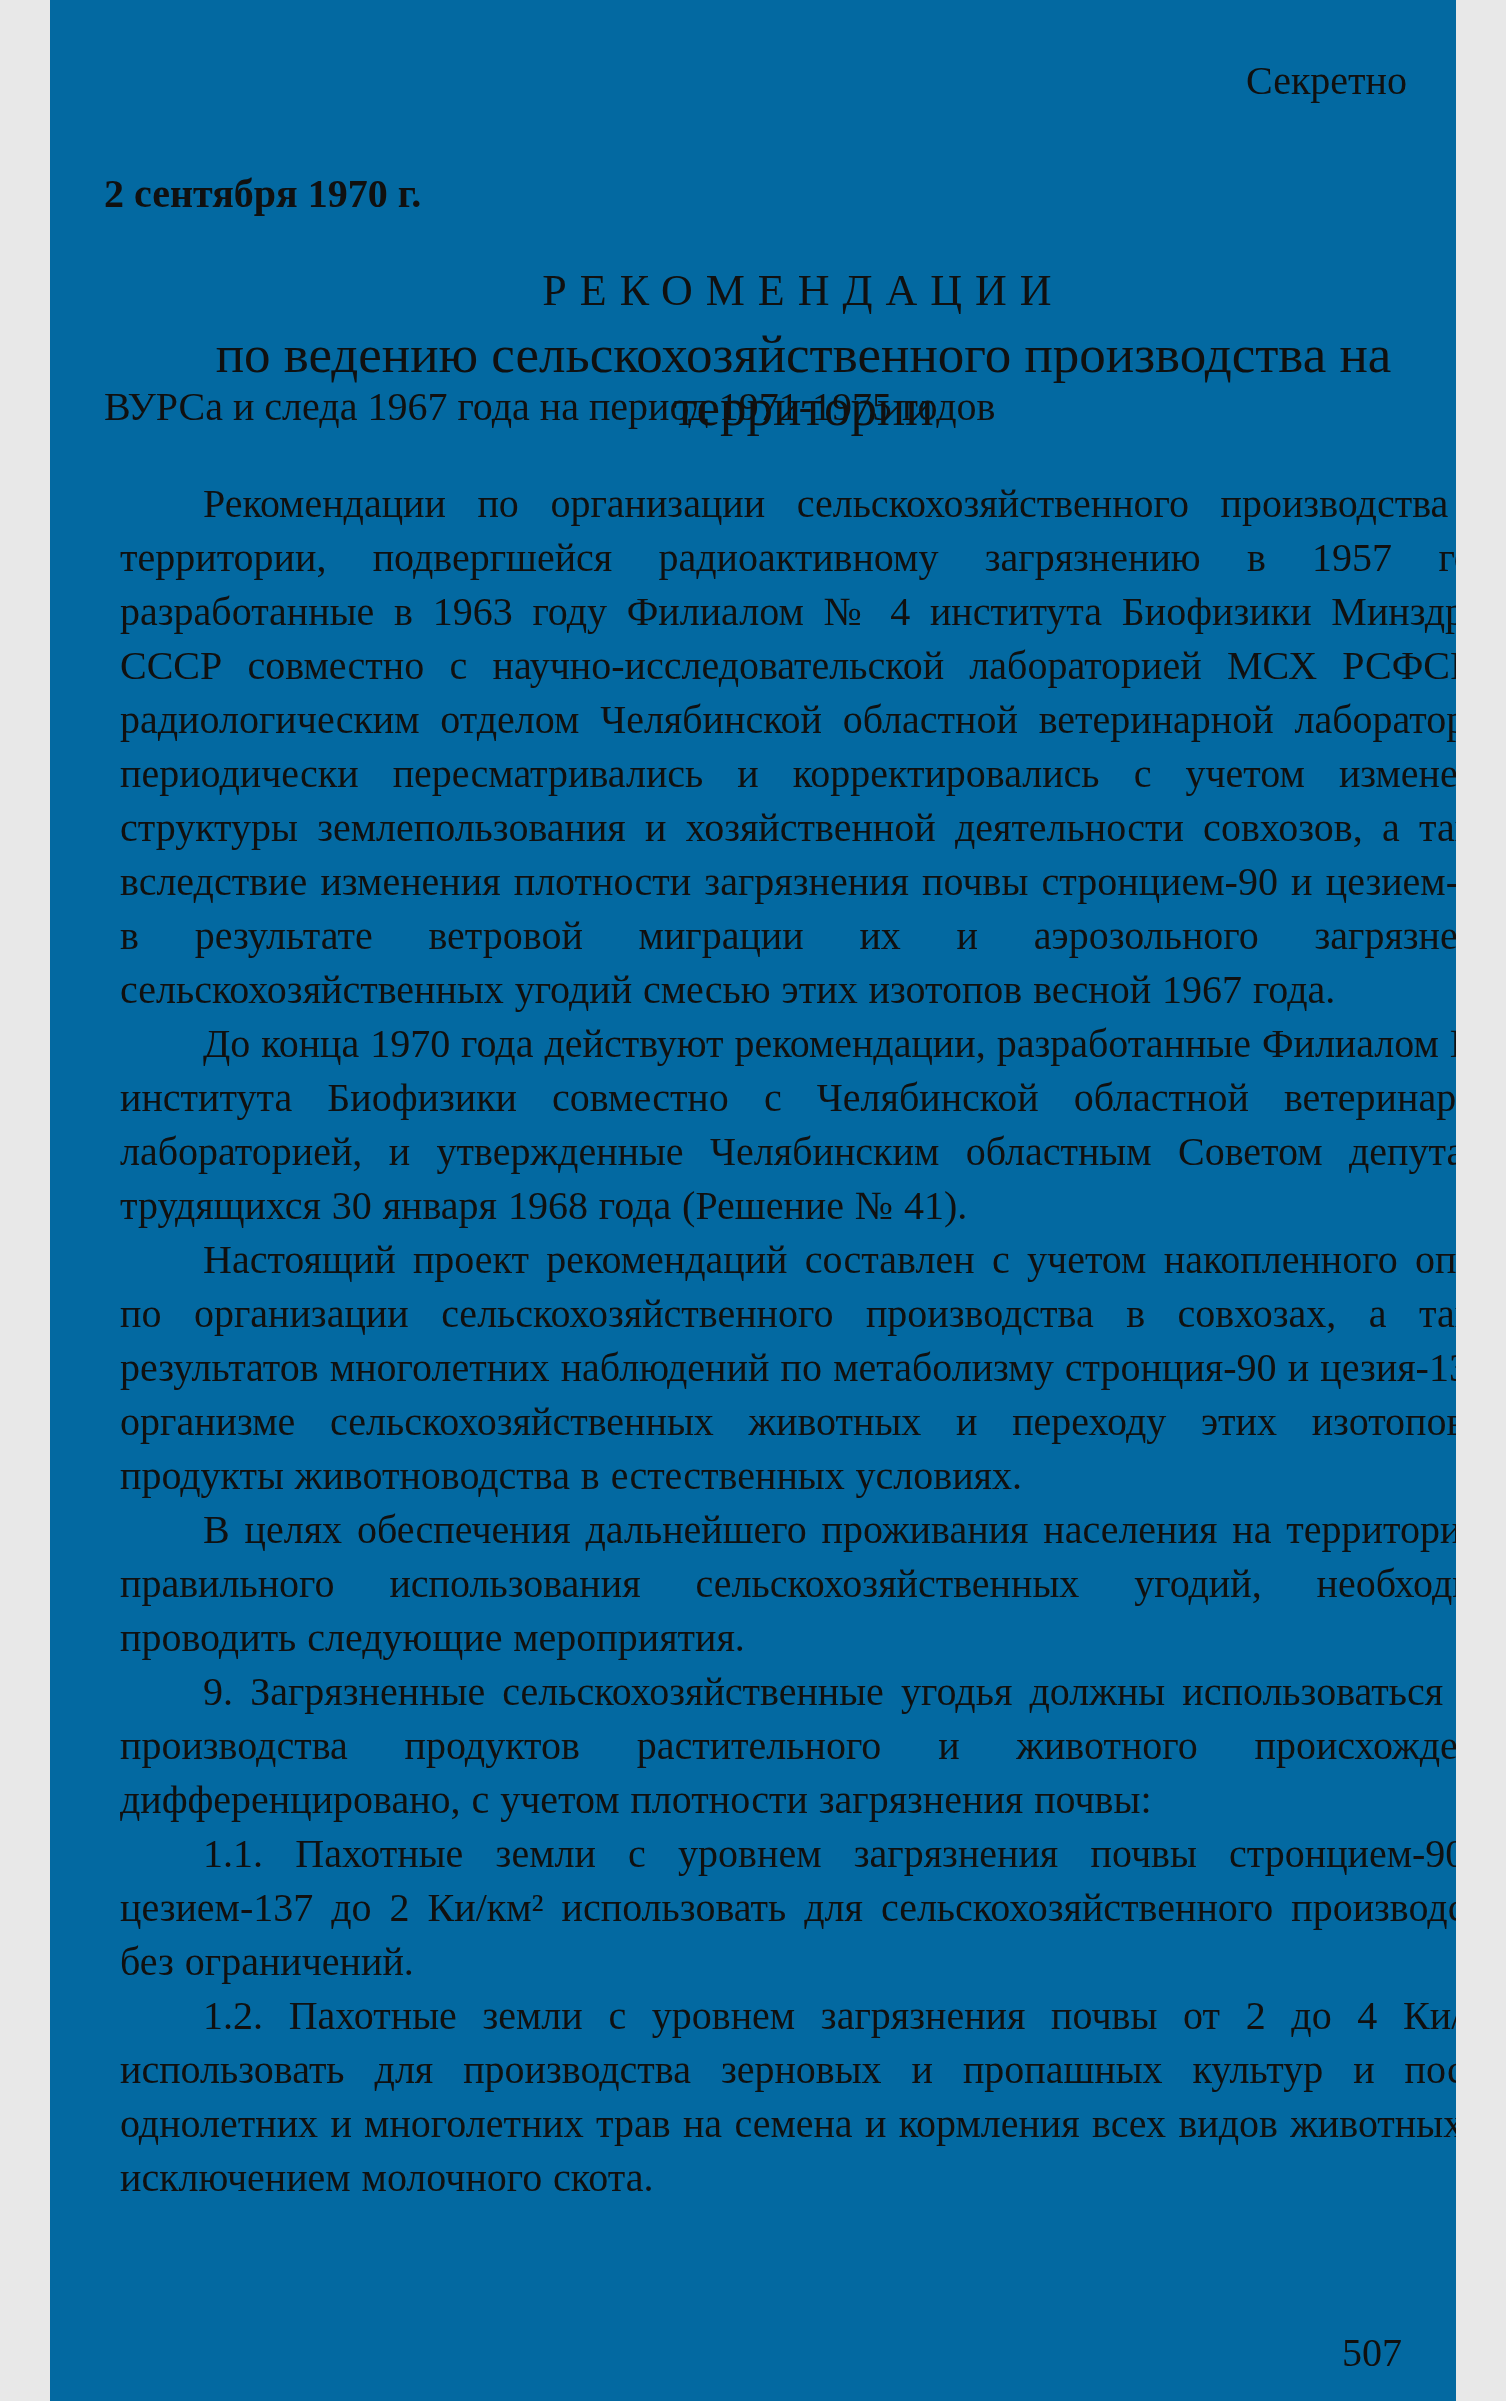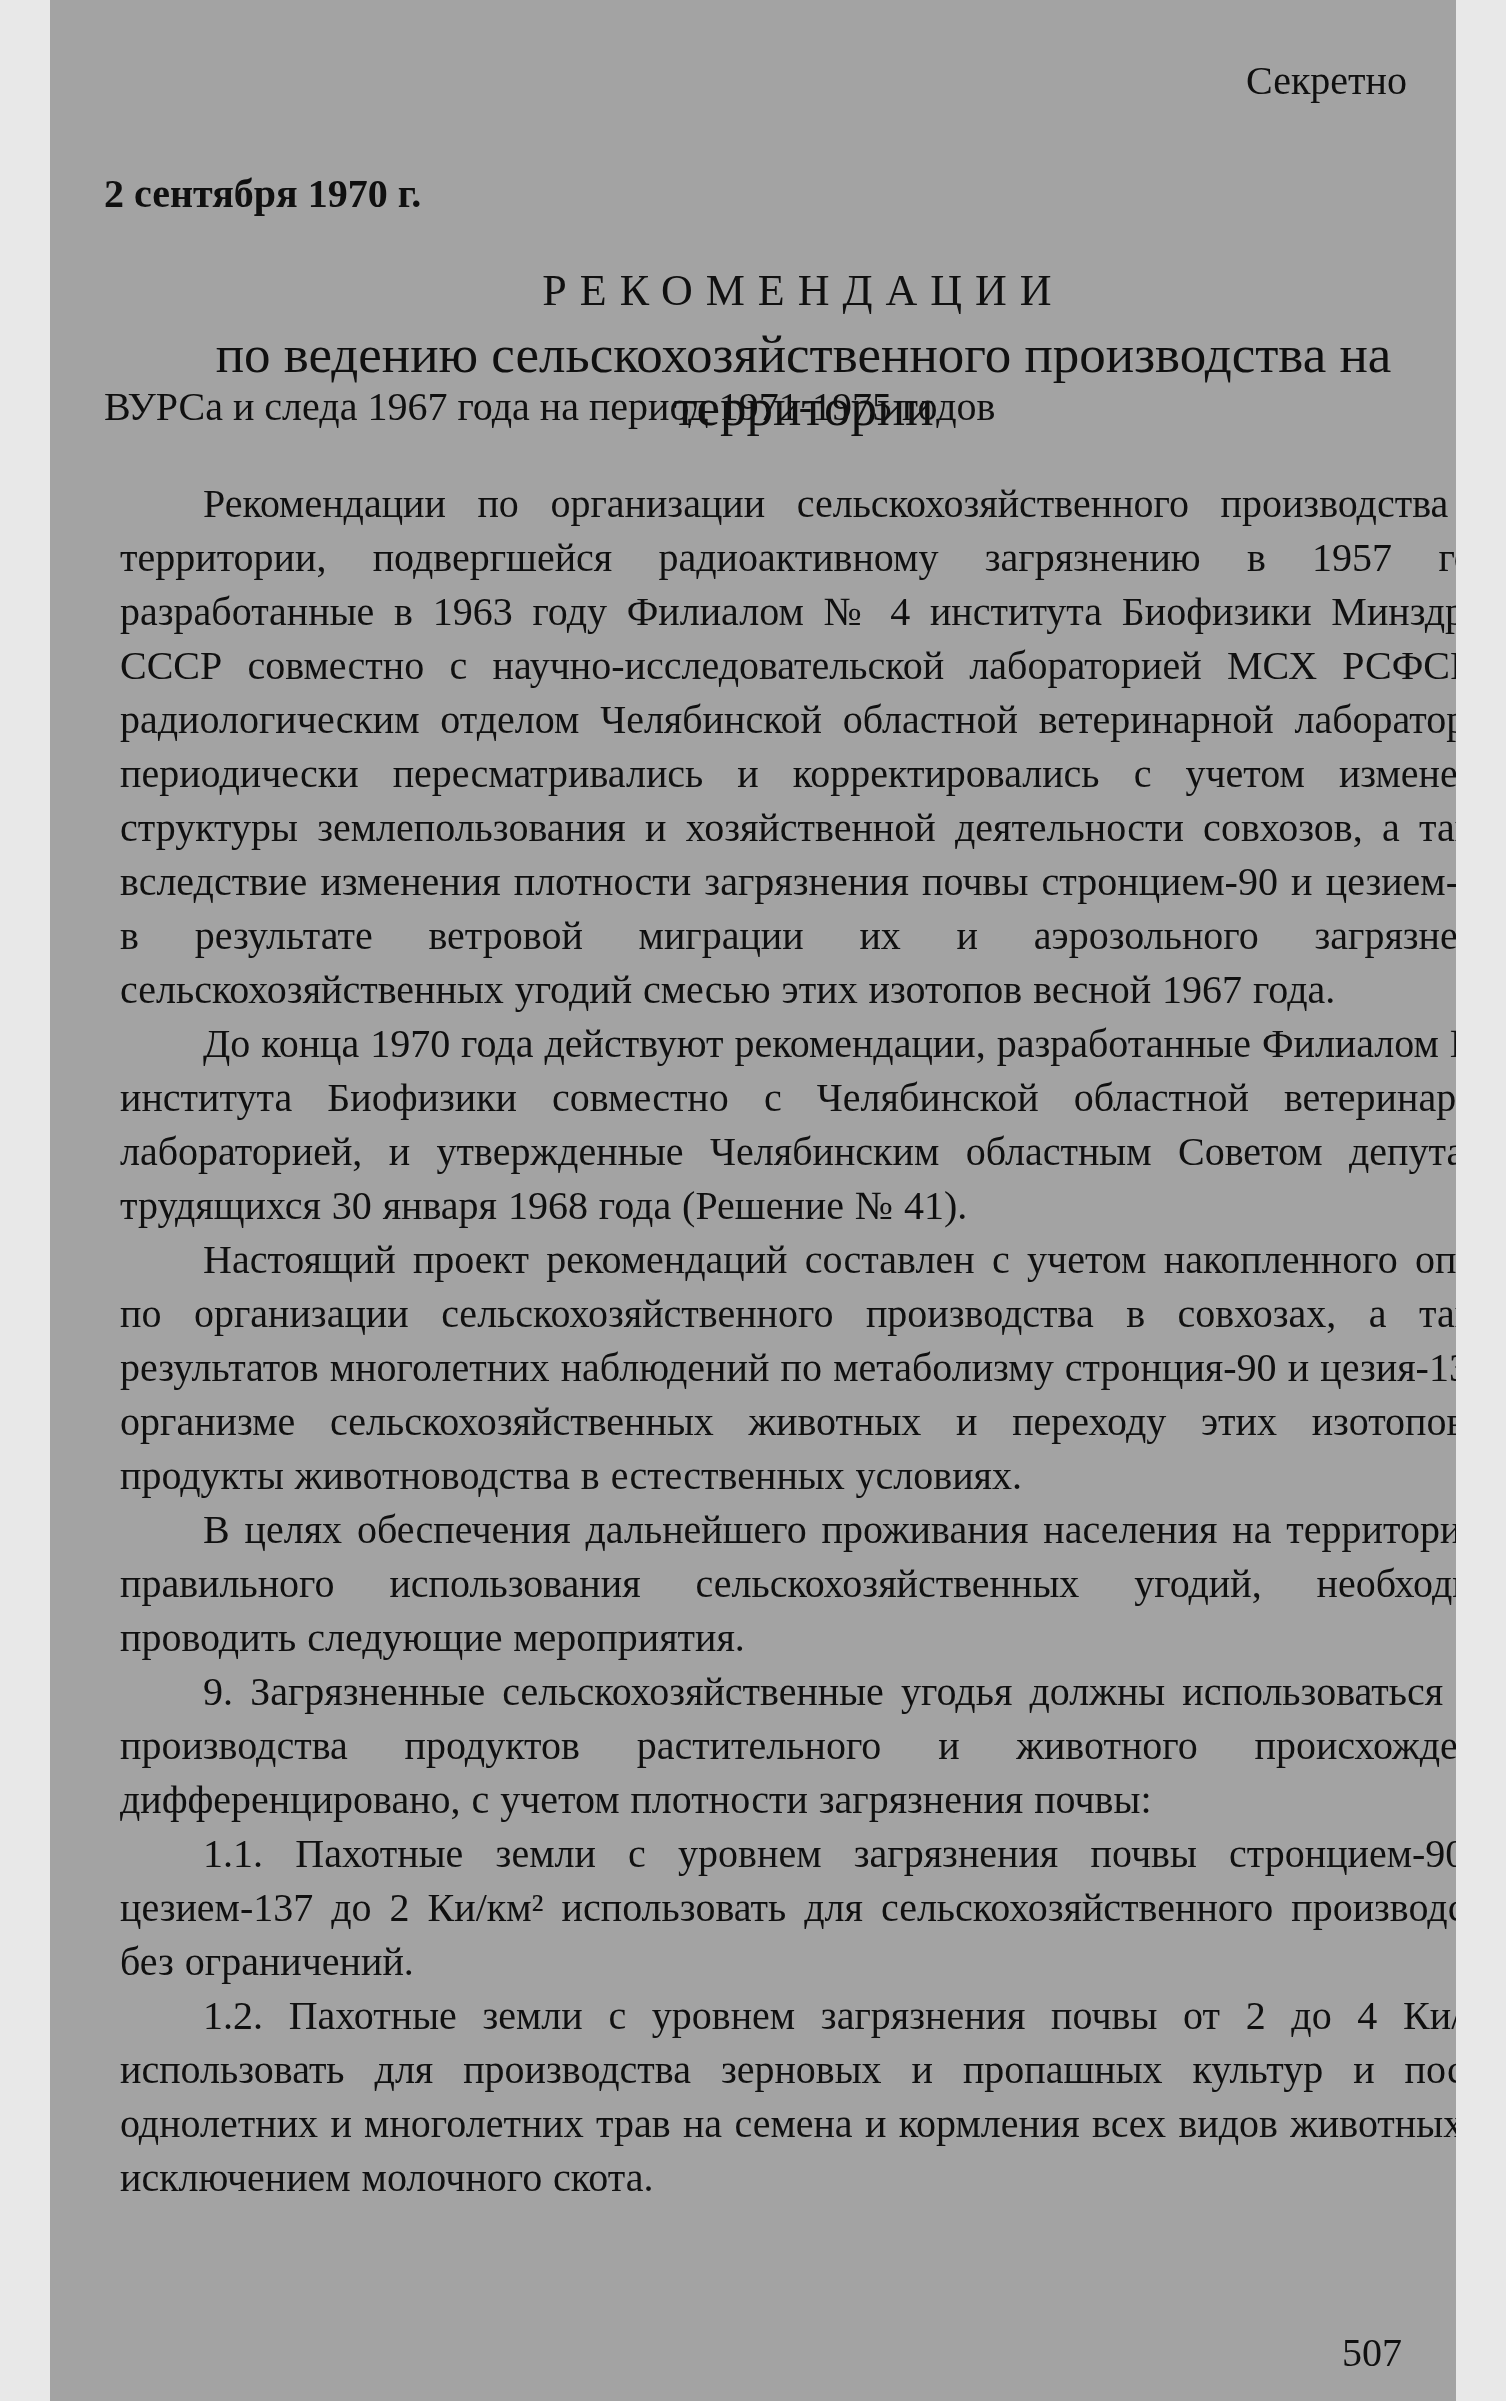--- a/index.html
+++ b/index.html
@@ -5,21 +5,21 @@
   html, body {
     margin: 0;
     padding: 0;
     background: #e8e8e8;
   }
   .page {
     position: relative;
     width: 1406px;
     height: 2401px;
     margin: 0 auto;
-    background: #a3a3a3;
+    background: #0369a1;
     color: #101010;
     font-family: "Liberation Serif", "DejaVu Serif", serif;
     overflow: hidden;
   }
   .stamp {
     position: absolute;
     top: 58px;
     right: 49px;
     font-size: 40px;
     line-height: 45px;

